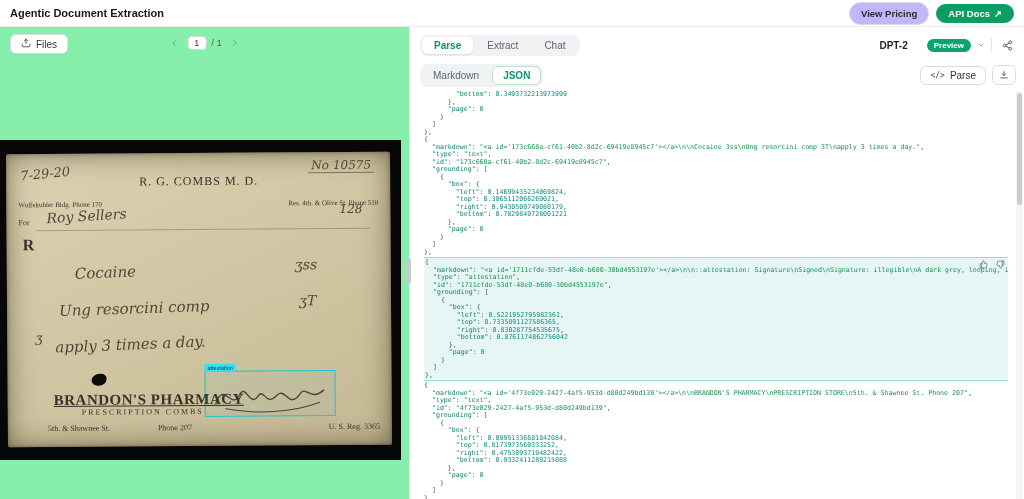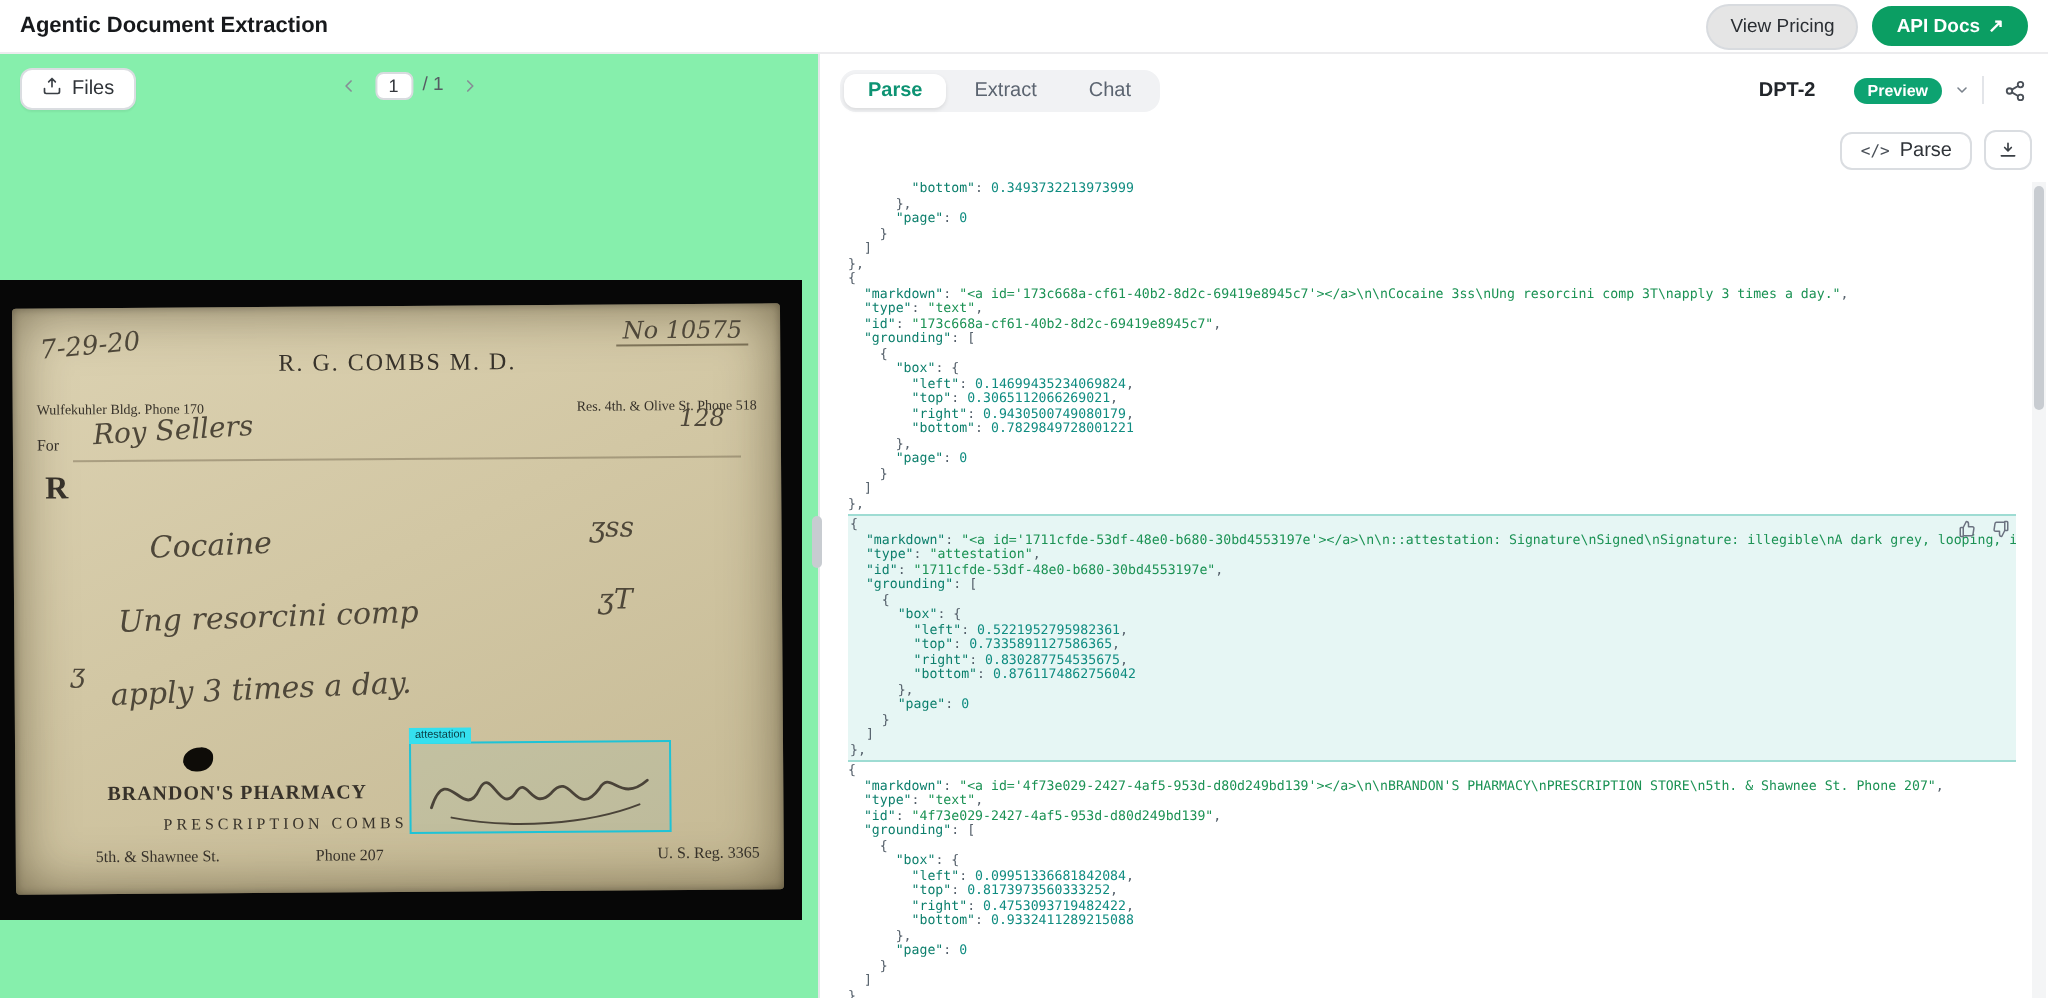--- a/index.html
+++ b/index.html
@@ -5,22 +5,22 @@
   * { margin:0; padding:0; box-sizing:border-box; }
   html,body { width:1024px; height:499px; overflow:hidden; background:#fff;
     font-family:"Liberation Sans", sans-serif; }
   #app { position:relative; width:1024px; height:499px; }
 
   
   .header { position:absolute; top:0; left:0; right:0; height:27px; background:#fff;
     border-bottom:1px solid #ececee; display:flex; align-items:center; padding:0 10px; z-index:10; }
   .header-title { font-size:11px; font-weight:700; color:#17191c; }
   .header-spacer { flex:1; }
-  .btn-outline-pill { font-size:9.5px; color:#2a2e33; background:#e5e5e5; border:1px solid #d8dbdf;
-    border-radius:13px; padding:5px 11px; display:inline-flex; align-items:center; gap:4px; cursor:pointer; }
+  .btn-outline-pill { font-size:9.5px; color:#2a2e33; background:#c4b5fd; border:1px solid #d8dbdf;
+    border-radius:13px; padding:5px 11px; display:inline-flex; align-items:center; gap:4px; cursor:pointer;font-weight:bold; }
   .btn-green-pill { font-size:9.5px; color:#fff; background:#0b9e63; border:1px solid #0b9e63; font-weight:700;
     border-radius:13px; padding:3px 11px; margin-left:7px; display:inline-flex; align-items:center; gap:4px; cursor:pointer; }
 
   .main { position:absolute; top:27px; left:0; right:0; bottom:0; display:flex; }
 
   
   .left-panel { position:relative; width:410px; background:#86efac; border-right:1px solid #e4e6e9; }
   .files-btn { position:absolute; left:10px; top:7px; display:inline-flex; align-items:center; gap:5px;
     background:#fff; border:1px solid #dadde1; border-radius:6px; padding:3px 10px; font-size:10px; color:#2f3338;
     box-shadow:0 1px 1px rgba(0,0,0,.05); cursor:pointer; }
@@ -152,21 +152,21 @@
           <div class="ink-blot" style="left:84px; top:220px;"></div>
 
           <div class="att-box" style="left:197px; top:218px; width:131px; height:46px;">
             <div class="att-label">attestation</div>
             <svg style="position:absolute; left:2px; top:2px;" width="126" height="42" viewBox="0 0 126 42">
               <path d="M8 30 C 16 6, 24 38, 32 21 C 38 9, 42 34, 50 23 C 56 13, 58 33, 68 23 C 78 11, 80 37, 92 21 C 98 11, 102 29, 116 17" fill="none" stroke="#4a4338" stroke-width="1.4" stroke-linecap="round"></path>
               <path d="M18 35 C 48 41, 86 39, 112 29" fill="none" stroke="#4a4338" stroke-width="1" stroke-linecap="round"></path>
             </svg>
           </div>
 
-          <div class="pr" style="left:46px; top:238px; font-size:10px; font-weight:700; letter-spacing:.5px;">BRANDON'S PHARMACY</div>
+          <div class="pr" style="left:46px; top:238px; font-size:15px; font-weight:700; letter-spacing:.5px;text-decoration:underline;">BRANDON'S PHARMACY</div>
           <div class="pr" style="left:74px; top:254px; font-size:8px; letter-spacing:2px;">PRESCRIPTION COMBS</div>
           <div class="pr" style="left:40px; top:270px; font-size:8px;">5th. &amp; Shawnee St.</div>
           <div class="pr" style="left:150px; top:270px; font-size:8px;">Phone 207</div>
           <div class="pr" style="right:12px; top:270px; font-size:8px;">U. S. Reg. 3365</div>
         </div>
       </div>
     </div>
 
     <div class="right-panel">
 
@@ -188,20 +188,24 @@
                 <circle cx="18" cy="5" r="3"></circle>
                 <circle cx="6" cy="12" r="3"></circle>
                 <circle cx="18" cy="19" r="3"></circle>
                 <path d="M8.6 13.5l6.8 4M15.4 6.5l-6.8 4"></path>
               </svg>
           </span>
         </div>
       </div>
 
       <div class="rp-row2">
+        <div class="segmented">
+          <div class="seg">Markdown</div>
+          <div class="seg active">JSON</div>
+        </div>
         <button class="code-btn">
           <span class="glyph">&lt;/&gt;</span>
           <span>Parse</span>
         </button>
         <span class="dl-btn">
           <svg width="10" height="10" viewBox="0 0 24 24" fill="none" stroke="#3a3f45" stroke-width="2" stroke-linecap="round" stroke-linejoin="round">
               <path d="M12 4v9M8 9l4 4 4-4"></path>
               <path d="M4 19h16"></path>
             </svg>
         </span>

